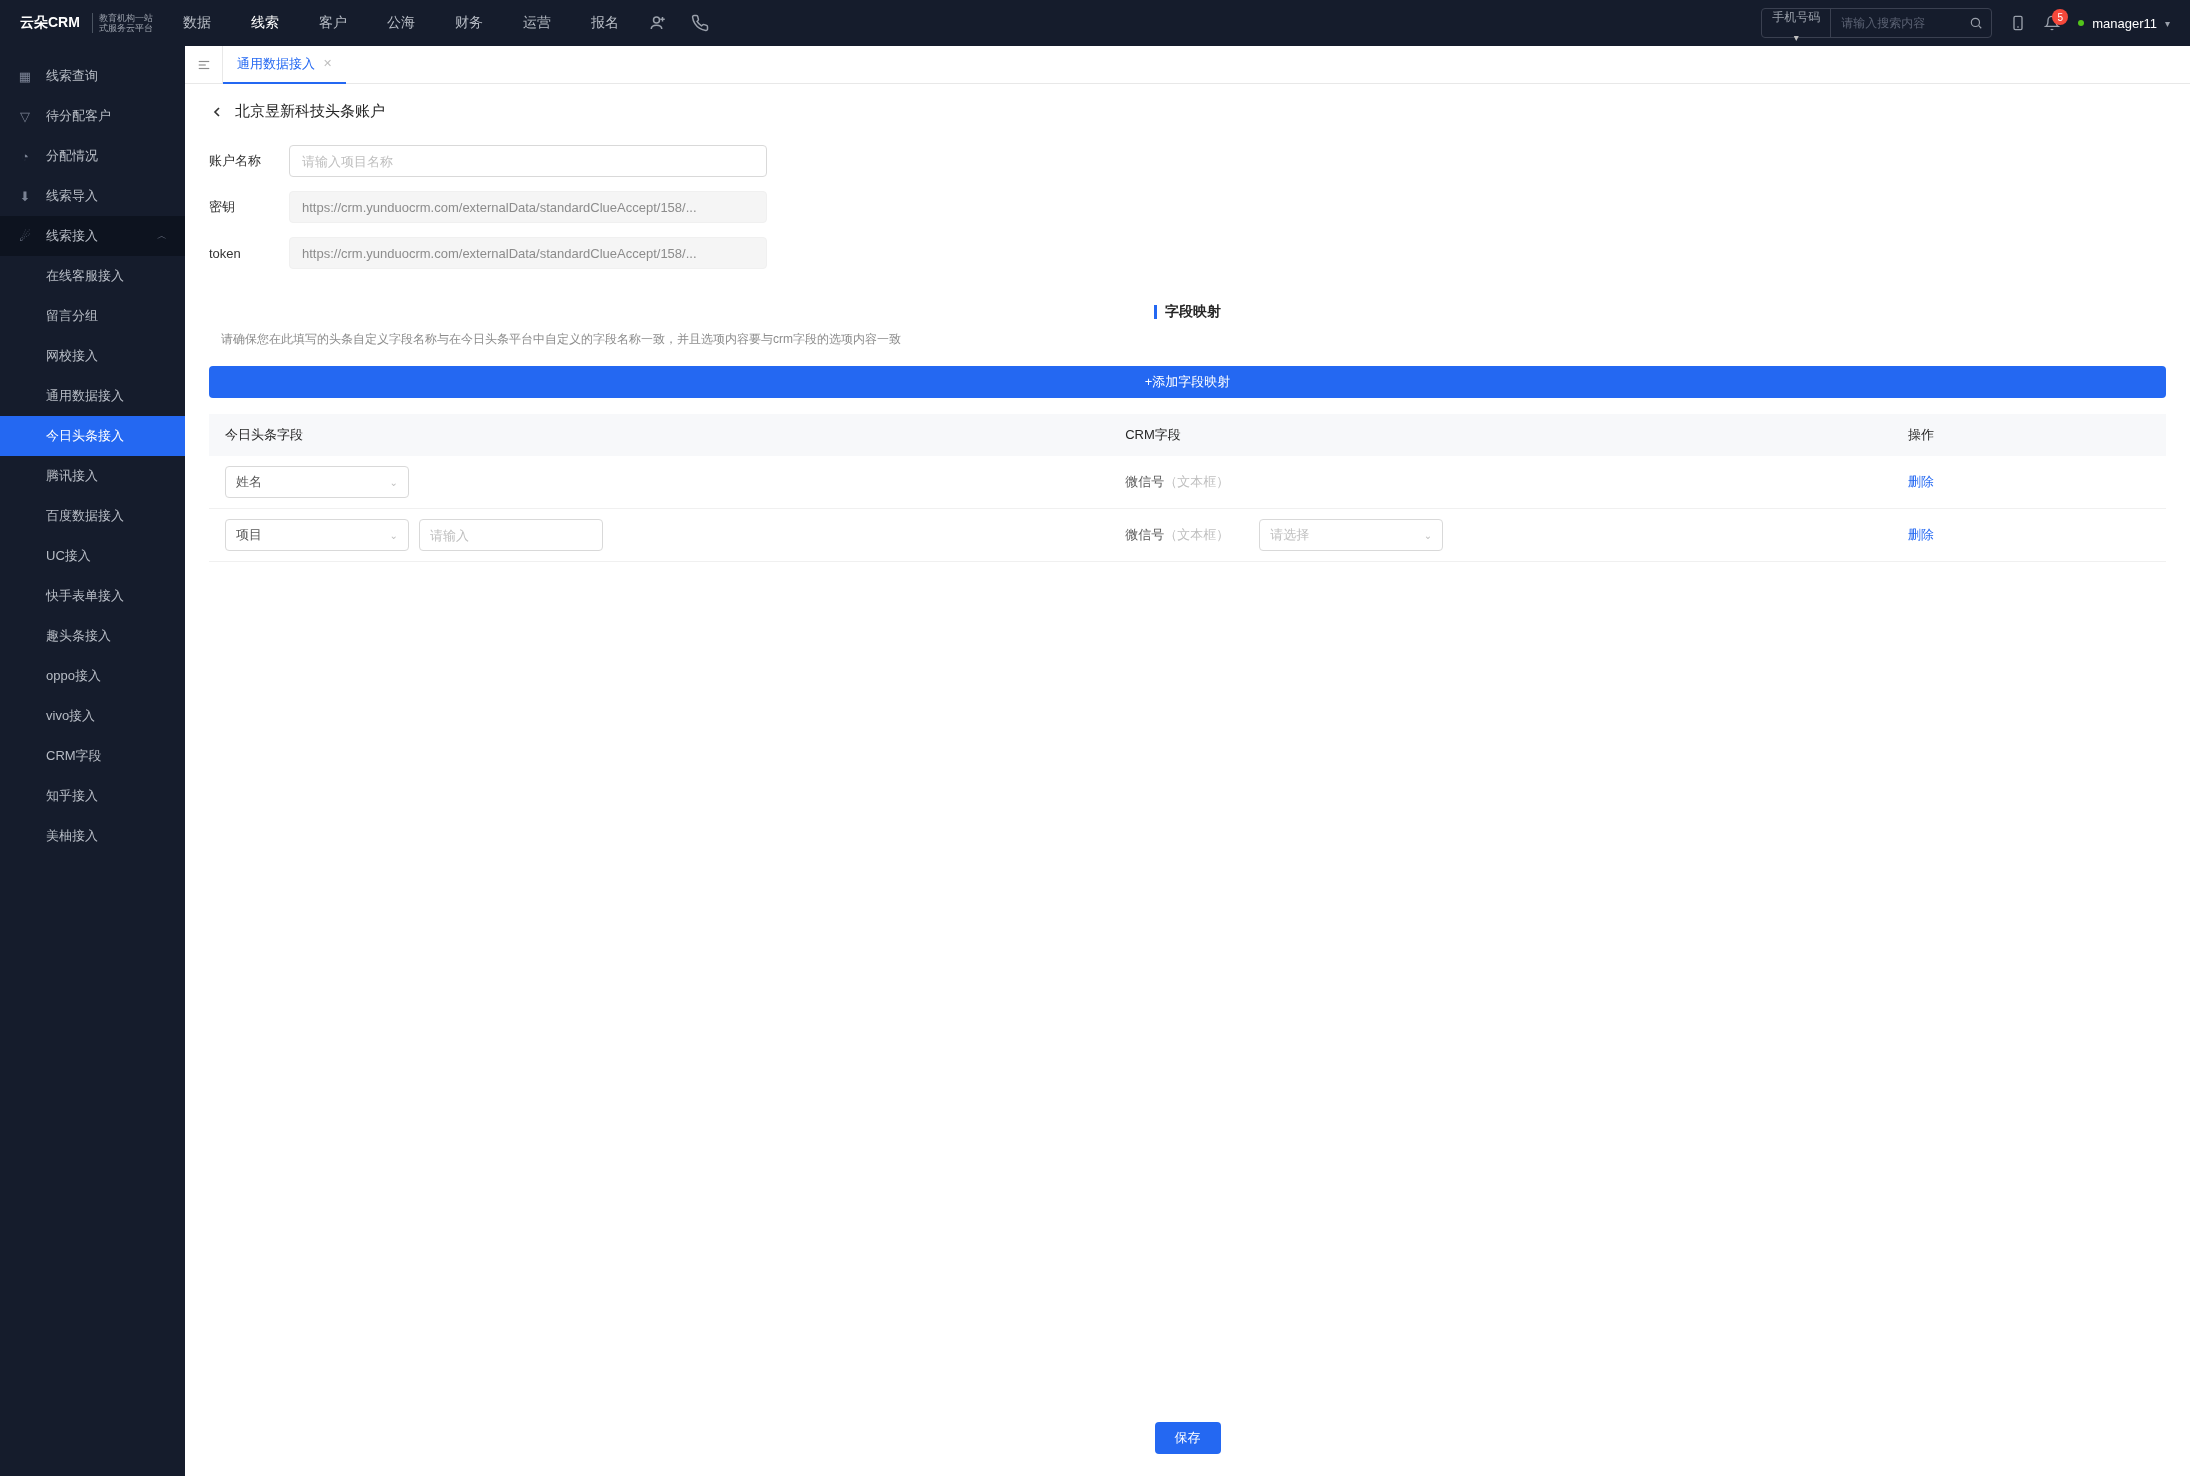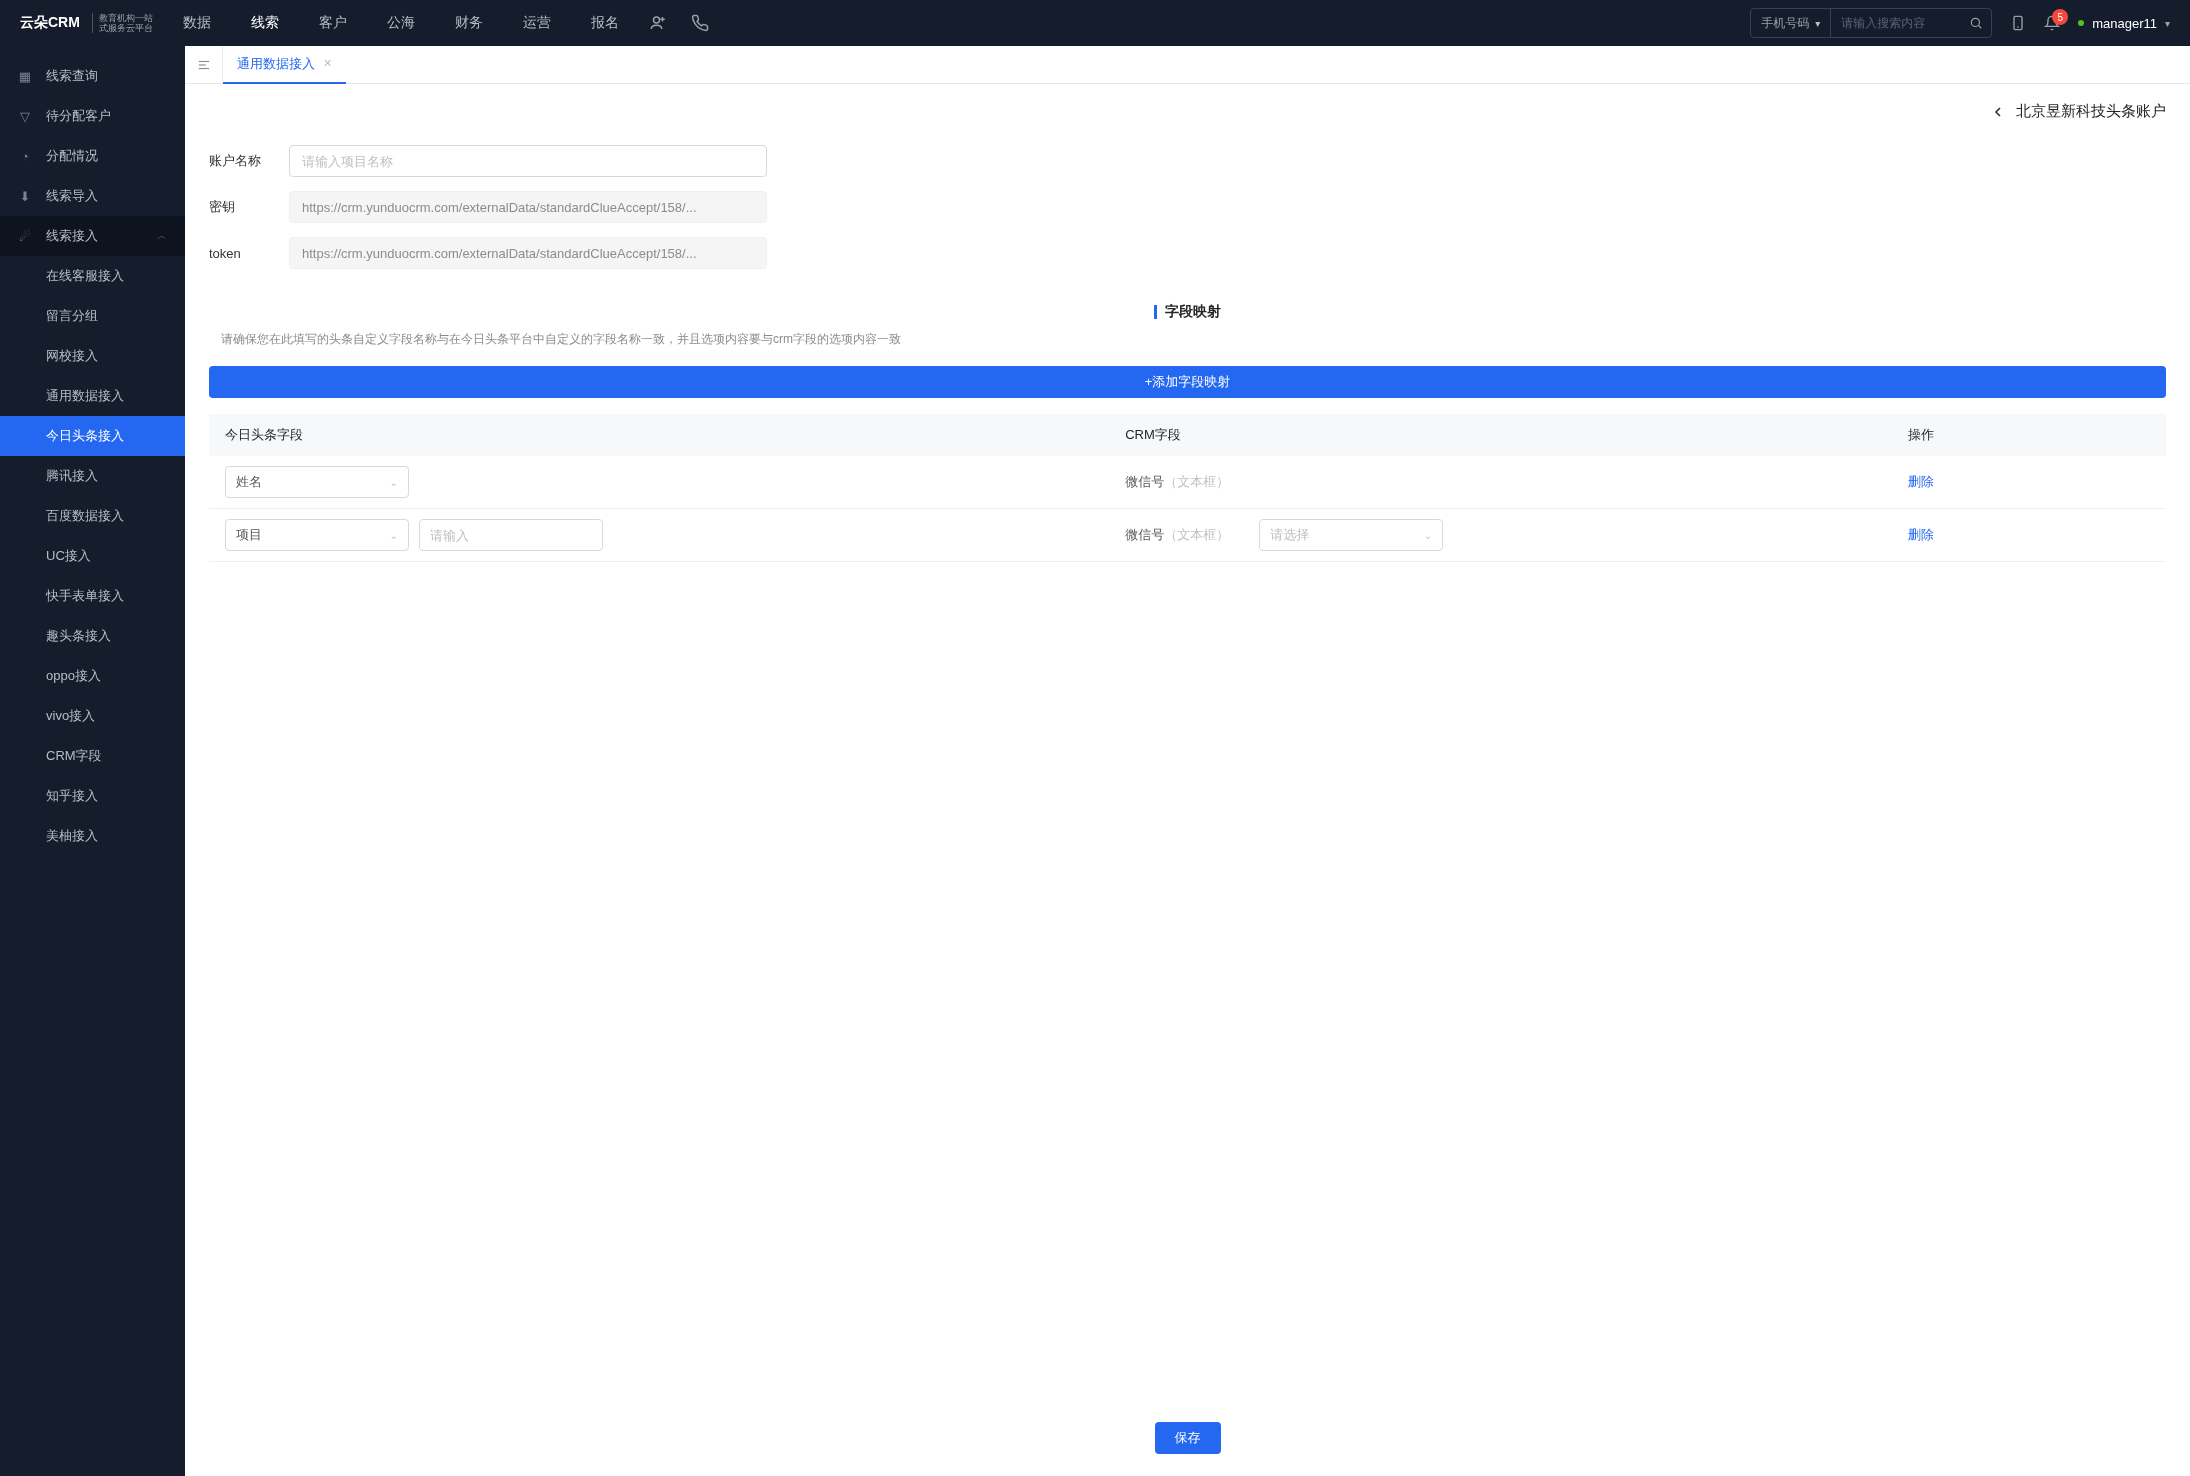--- a/index.html
+++ b/index.html
@@ -72,20 +72,21 @@
     }
     .search-select {
       padding: 0 10px;
       color: #9aa0ab;
       font-size: 12px;
       border-right: 1px solid #3a4050;
       height: 100%;
       display: flex;
       align-items: center;
       gap: 6px;
+      flex-direction: column;
     }
     .search-input {
       background: transparent;
       border: none;
       color: #9aa0ab;
       padding: 0 10px;
       width: 130px;
       font-size: 12px;
       outline: none;
     }
@@ -230,21 +231,20 @@
       margin: 0;
       padding: 18px 24px 0;
       display: flex;
       flex-direction: column;
     }
     .page-header {
       display: flex;
       align-items: center;
       gap: 10px;
       margin-bottom: 24px;
-      justify-content: flex-end;
     }
     .back-arrow {
       cursor: pointer;
       font-size: 16px;
       color: #333;
     }
     .page-title {
       font-size: 15px;
       color: #262626;
       font-weight: 500;

